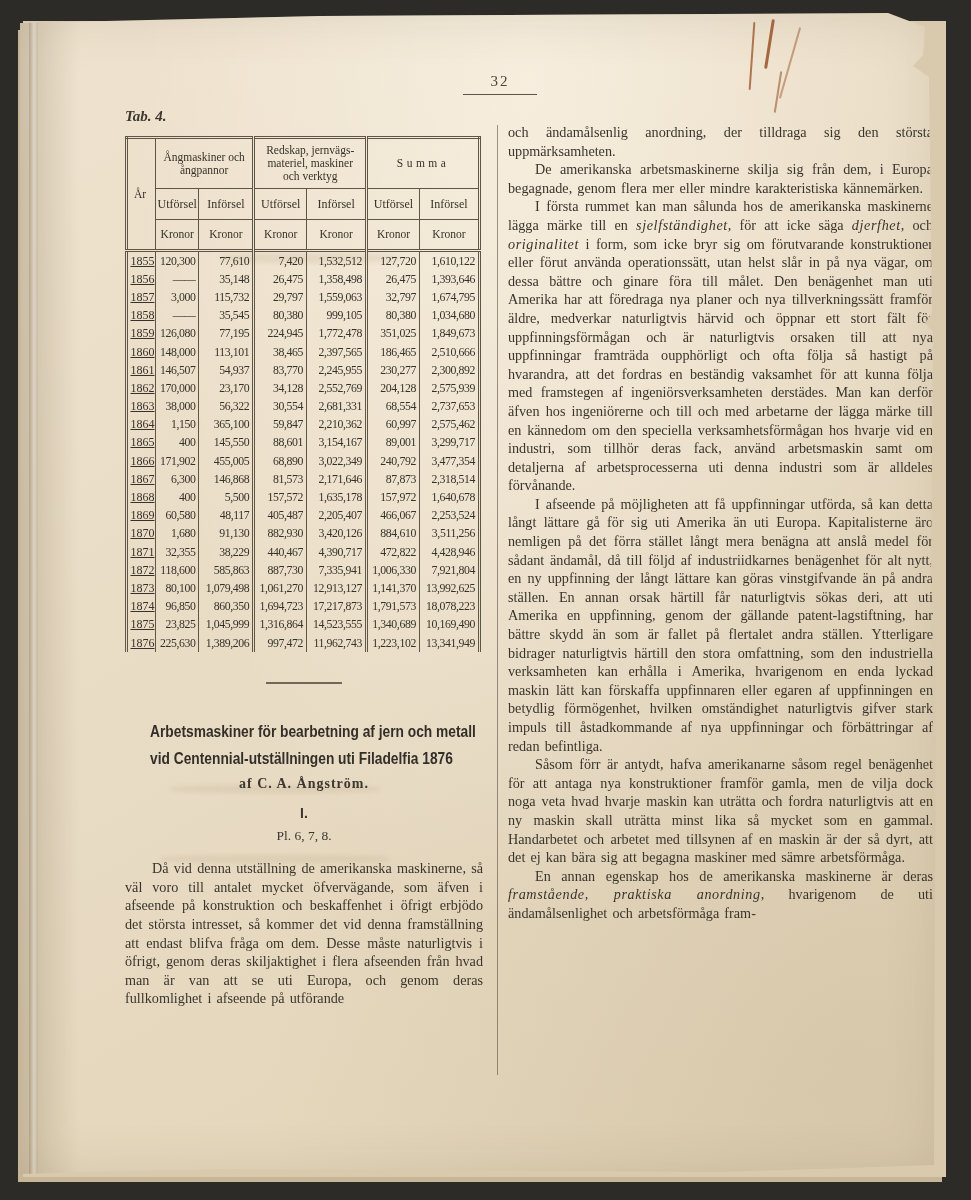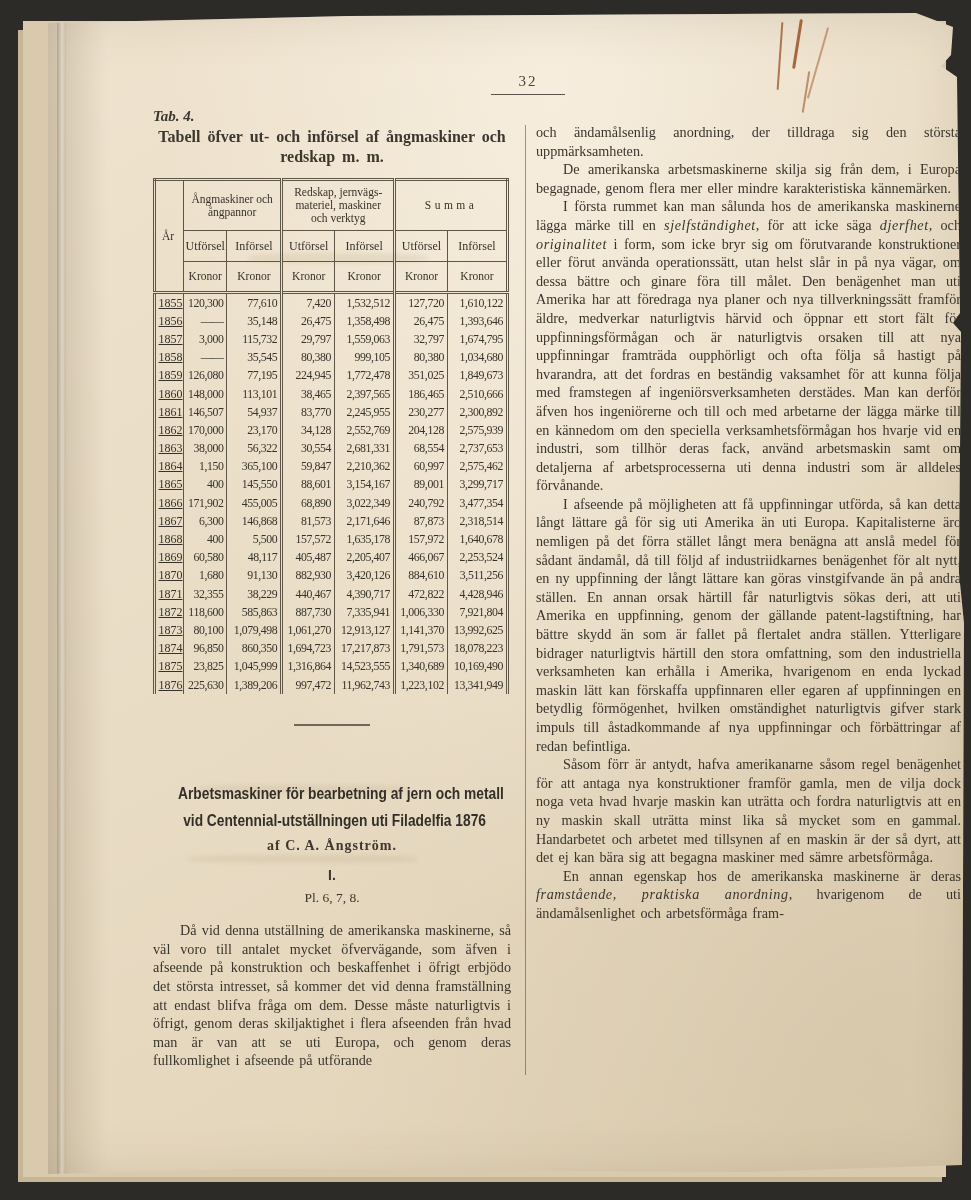--- a/index.html
+++ b/index.html
@@ -18,21 +18,21 @@
     color:var(--ink);
     overflow:hidden;
   }
   .scan{position:relative;width:971px;height:1200px;overflow:hidden;}
 
   
   .stack1{position:absolute;left:18px;top:30px;width:924px;height:1152px;background:#c7b696;}
   .stack2{position:absolute;left:23px;top:21px;width:923px;height:1156px;background:#d9caae;}
 
   .paper{
-    position:absolute;left:48px;top:13px;width:920px;height:1165px;
+    position:absolute;left:20px;top:13px;width:920px;height:1165px;
     background:
       radial-gradient(ellipse at 55% 6%, rgba(255,249,238,0.55), rgba(255,249,238,0) 55%),
       radial-gradient(ellipse at 90% 90%, rgba(120,95,60,0.10), rgba(120,95,60,0) 50%),
       linear-gradient(150deg,#efe3cf 0%,#e9dcc5 45%,#e4d6bb 80%,#e0d1b4 100%);
     box-shadow:inset 0 0 55px rgba(95,75,45,0.16);
     clip-path:polygon(
       0px 10px, 300px 3px, 868px 0px, 905px 14px,
       903px 42px, 893px 53px, 909px 64px,
       912px 300px, 905px 310px, 913px 319px,
       911px 560px, 916px 610px, 914px 1152px,
@@ -100,21 +100,21 @@
   col.w-c1{width:42px;} col.w-c2{width:53px;}
   col.w-c3{width:51px;} col.w-c4{width:58px;}
   col.w-c5{width:51px;} col.w-c6{width:58px;}
   td.cell{padding:1.6px 0;white-space:nowrap;font-size:12px;}
   td.year{text-align:center;padding-left:2px;text-decoration:underline;}
   td.num{text-align:right;padding-right:3px;font-size:11.8px;letter-spacing:-0.4px;}
 
   .section-divider{width:76px;height:2px;background:#6e675a;margin:30px auto 0 auto;}
 
   .article-heading{
-    margin-top:54px;text-align:right;
+    margin-top:34px;text-align:left;
     font-family:"Liberation Sans", sans-serif;font-weight:bold;
     font-size:16px;line-height:27px;color:#332f28;
   }
   .article-heading .hl{white-space:nowrap;display:block;transform:scaleX(0.86);transform-origin:50% 50%;}
   .byline{margin-top:4px;text-align:center;font-weight:bold;font-size:14px;letter-spacing:1px;}
   .roman{margin-top:13px;text-align:center;font-weight:bold;font-size:14px;font-family:"Liberation Sans", sans-serif;}
   .plates{margin-top:7px;text-align:center;font-size:13.5px;}
 
   p.body-text{
     font-size:14.2px;line-height:18.6px;text-align:justify;
@@ -143,24 +143,20 @@
     <div class="bleed" style="left:200px;top:240px;width:180px;height:10px;"></div>
     <div class="bleed" style="left:150px;top:772px;width:210px;height:8px;"></div>
     <div class="bleed" style="left:140px;top:842px;width:230px;height:8px;"></div>
 
     <div class="page-number">32</div>
 
     <div class="column-divider"></div>
 
     <div class="col-left">
       <div class="tab-label">Tab. 4.</div>
-      <div class="table-title">
-        <span>Tabell öfver ut- och införsel af ångmaskiner och</span><br>
-        <span>redskap m. m.</span>
-      </div>
 
       <table class="data">
         <colgroup>
           <col class="w-year">
             <col class="w-c1">
             <col class="w-c2">
           <col class="w-c3">
             <col class="w-c4">
             <col class="w-c5">
             <col class="w-c6">

